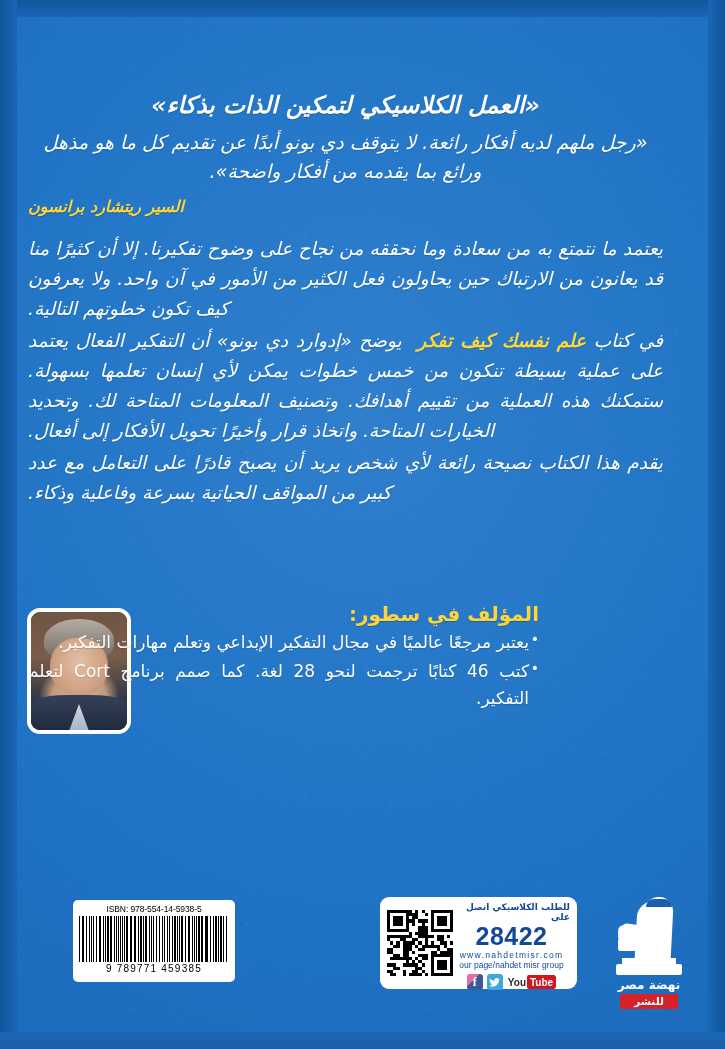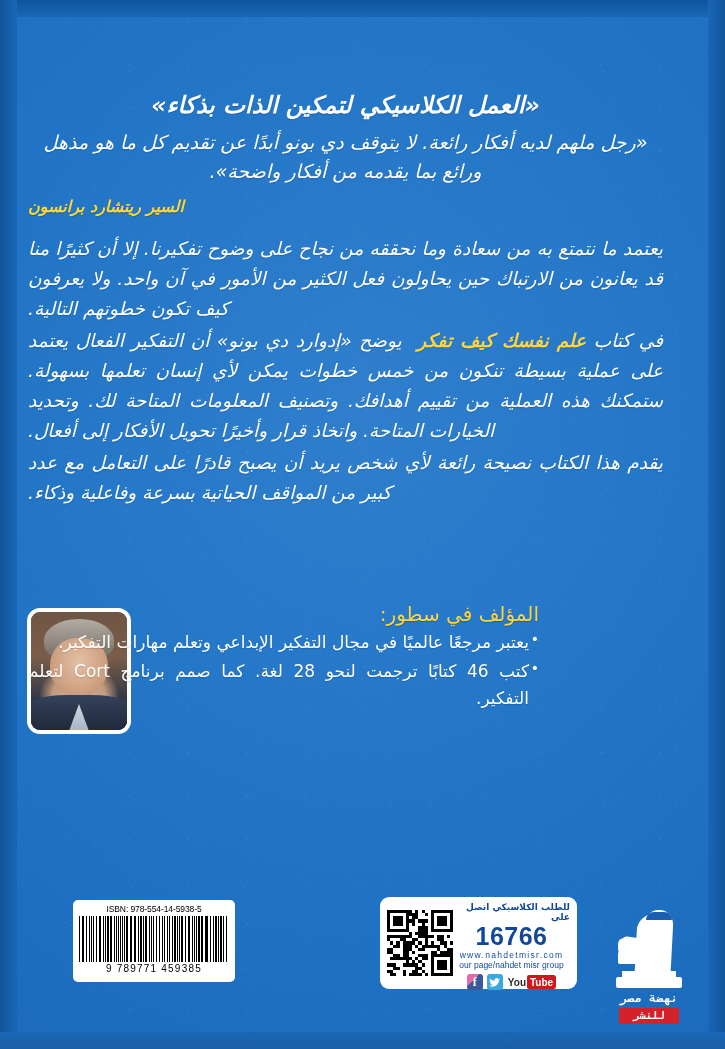--- a/index.html
+++ b/index.html
@@ -173,21 +173,21 @@
     background: linear-gradient(to bottom, #cfd7e2, #a9b4c4);
     clip-path: polygon(50% 0, 100% 100%, 0 100%);
   }
 
   .author-text {
     margin-right: 124px;
     text-align: right;
   }
   .author-heading {
     color: #ffd63a;
-    font-weight: normal;
+    font-weight: bold;
     font-size: 20px;
     margin: 0 0 3px 0;
     text-shadow: 0 1px 1px rgba(0,0,0,.2);
   }
   .author-list {
     list-style: none;
     margin: 0;
     padding: 0;
   }
   .author-list li {
@@ -356,28 +356,27 @@
     grid-template-columns: repeat(21, 1fr);
     grid-template-rows: repeat(21, 1fr);
     background: #fff;
   }
   .qr span { background: #000; }
 
   
   .publisher {
     position: absolute;
     left: 588px;
-    top: 16px;
+    top: 0px;
     width: 88px;
     height: 120px;
     display: flex;
     flex-direction: column;
     align-items: center;
-    justify-content: flex-start;
-    font-family: Liberation Mono, monospace;
+    justify-content: center;
   }
   .statue {
     position: relative;
     width: 66px;
     height: 80px;
   }
   .st-body {
     position: absolute; left: 20px; top: 6px; width: 36px; height: 64px;
     background: #ffffff;
     border-radius: 16px 10px 4px 4px;
@@ -544,21 +543,21 @@
           <i style="width: 3px; margin-right: 1px;"></i>
           <i style="width: 2px; margin-right: 2px;"></i>
           <i style="width: 1px; margin-right: 2px;"></i>
         </div>
       <div class="barcode-digits">9  789771  459385</div>
     </div>
 
     <div class="contact-box">
       <div class="contact-left">
         <div class="contact-order">للطلب الكلاسيكي اتصل على</div>
-        <div class="contact-phone">16766</div>
+        <div class="contact-phone">28422</div>
         <div class="contact-url">www.nahdetmisr.com</div>
         <div class="contact-page">our page/nahdet misr group</div>
         <div class="social-row">
           <div class="soc-fb">f</div>
           <div class="soc-tw">
             <svg width="11" height="9" viewBox="0 0 11 9" aria-hidden="true">
               <path d="M11 1.1c-.4.2-.8.3-1.3.4.5-.3.8-.7 1-1.2-.4.3-.9.5-1.4.6C8.9.4 8.3.1 7.7.1c-1.2 0-2.2 1-2.2 2.2 0 .2 0 .3.1.5C3.7 2.7 2 1.8.9.5c-.2.3-.3.7-.3 1.1 0 .8.4 1.4 1 1.8-.4 0-.7-.1-1-.3 0 1.1.8 2 1.8 2.2-.2.1-.4.1-.6.1-.1 0-.3 0-.4-.1.3.9 1.1 1.5 2.1 1.5-.8.6-1.7.9-2.8.9H0c1 .6 2.2 1 3.5 1 4.1 0 6.4-3.4 6.4-6.4v-.3c.4-.3.8-.7 1.1-1.1z" fill="#ffffff"></path>
             </svg>
           </div>
           <div class="soc-yt">

